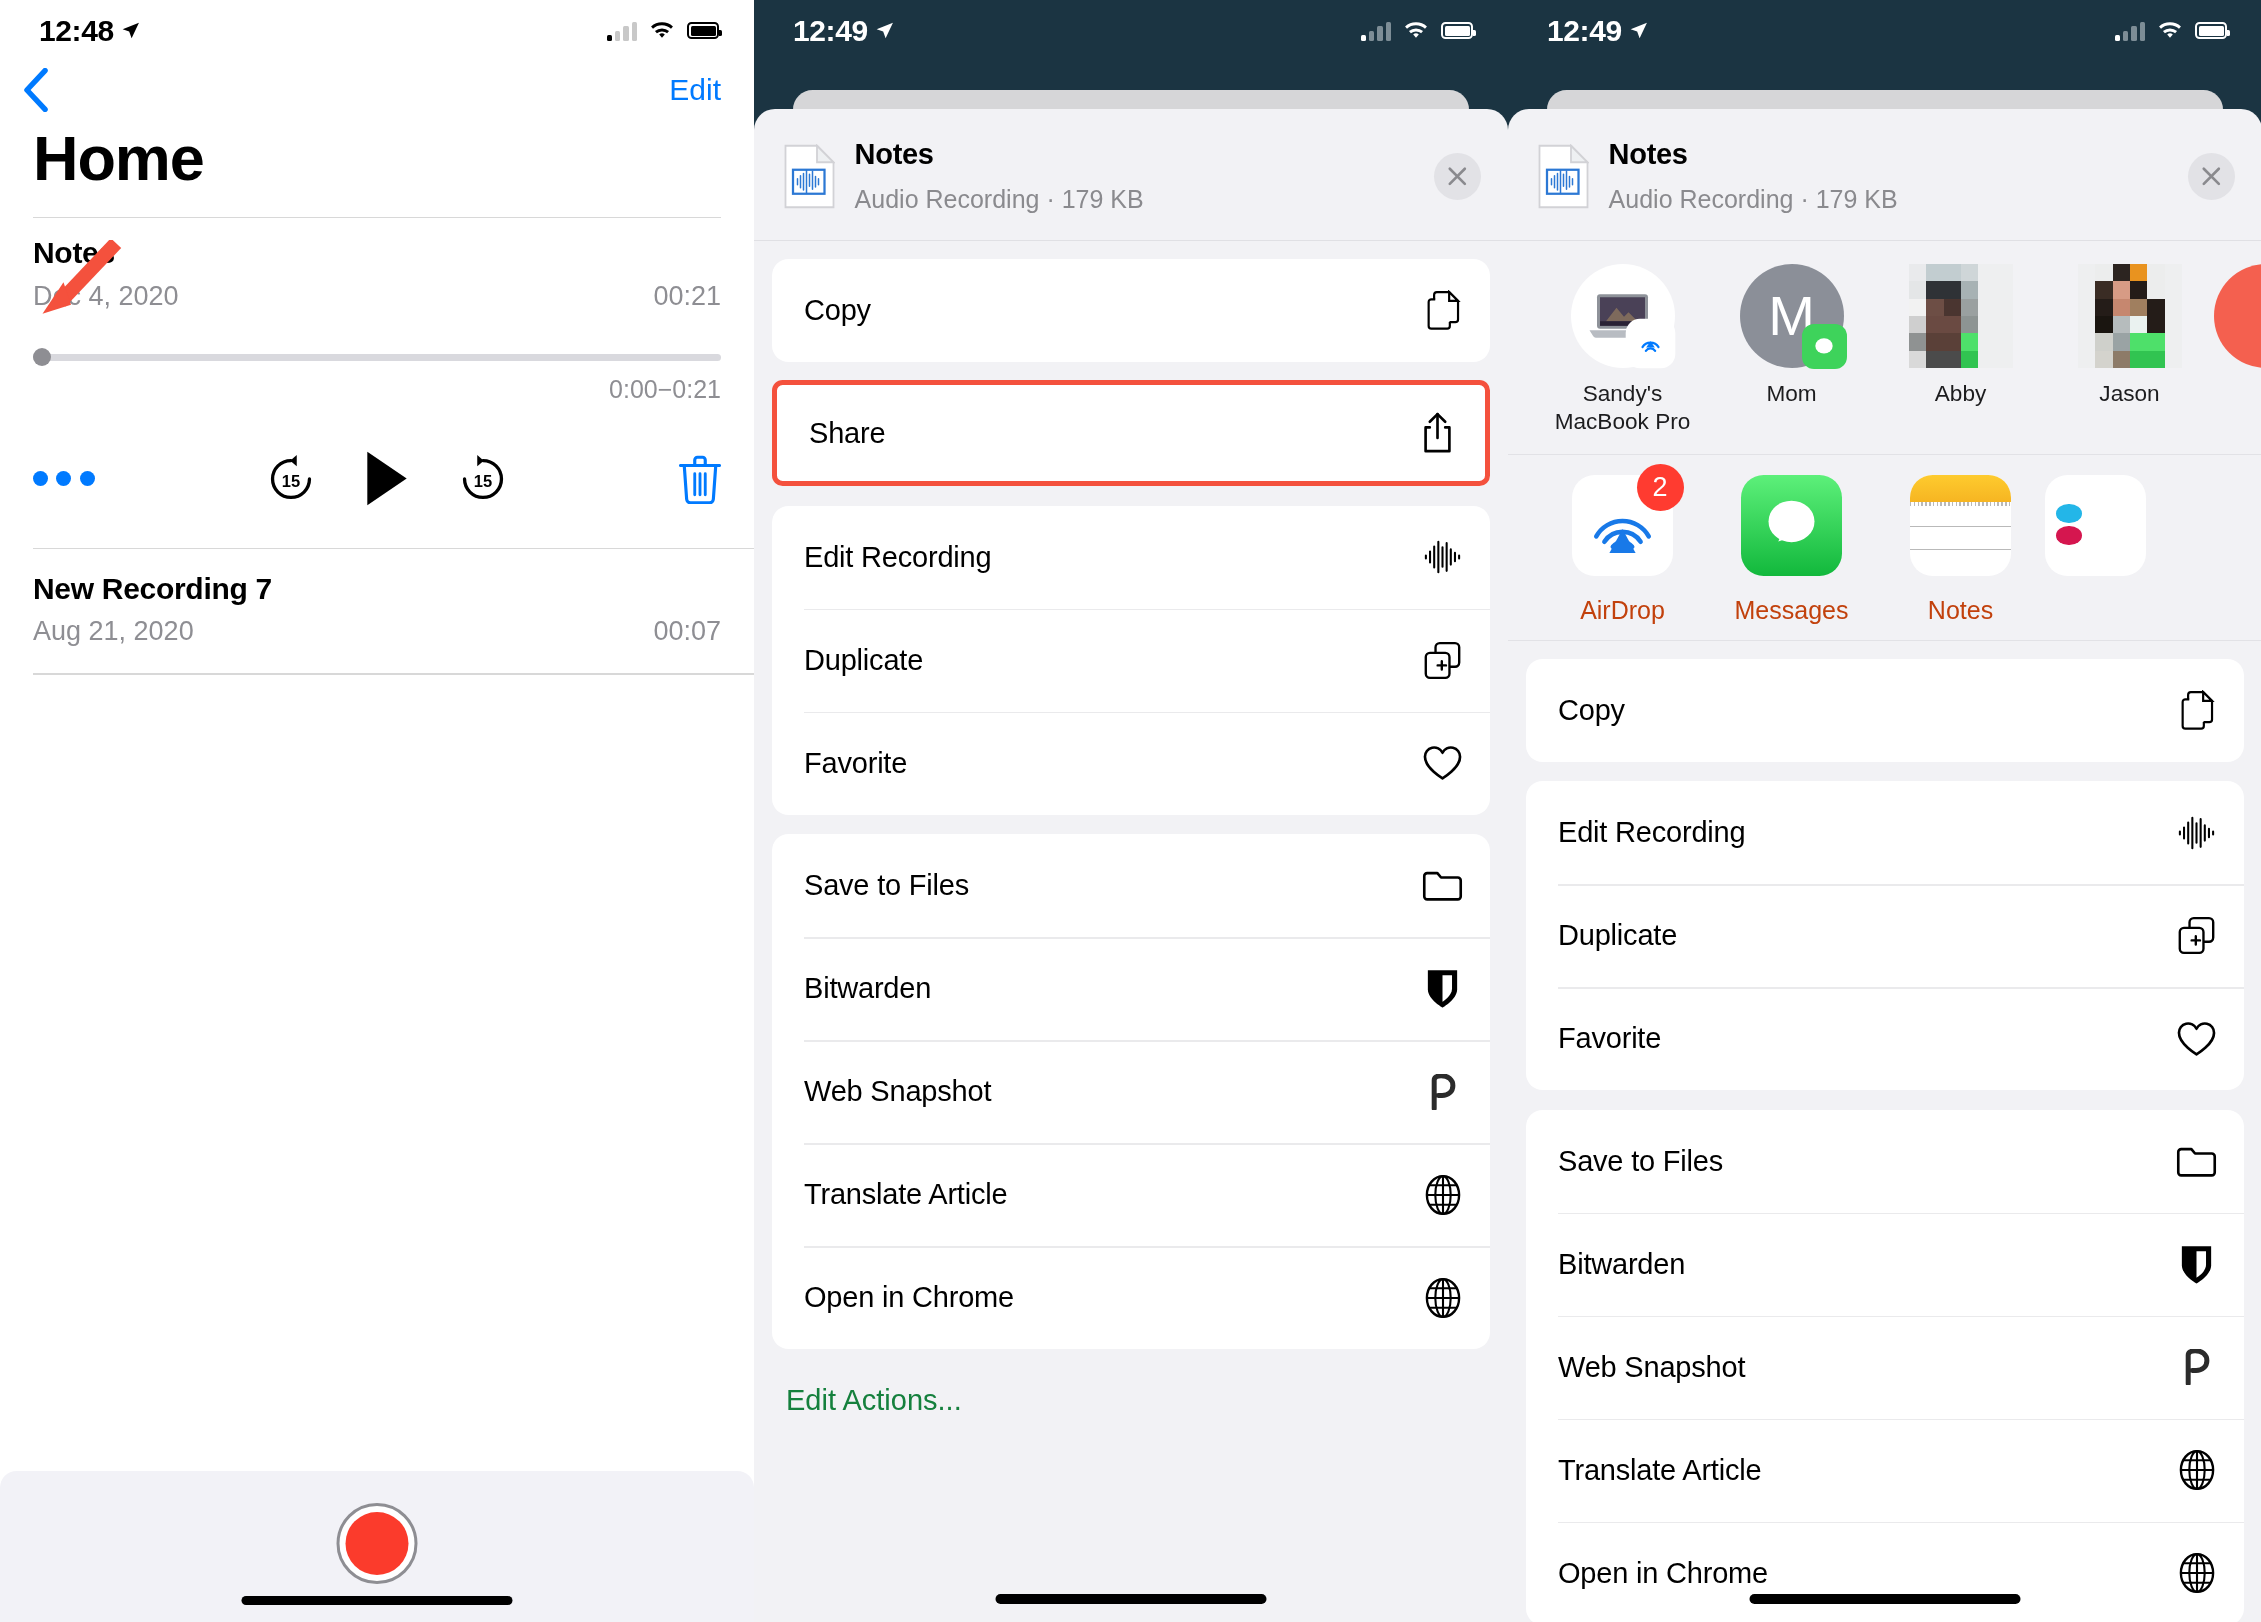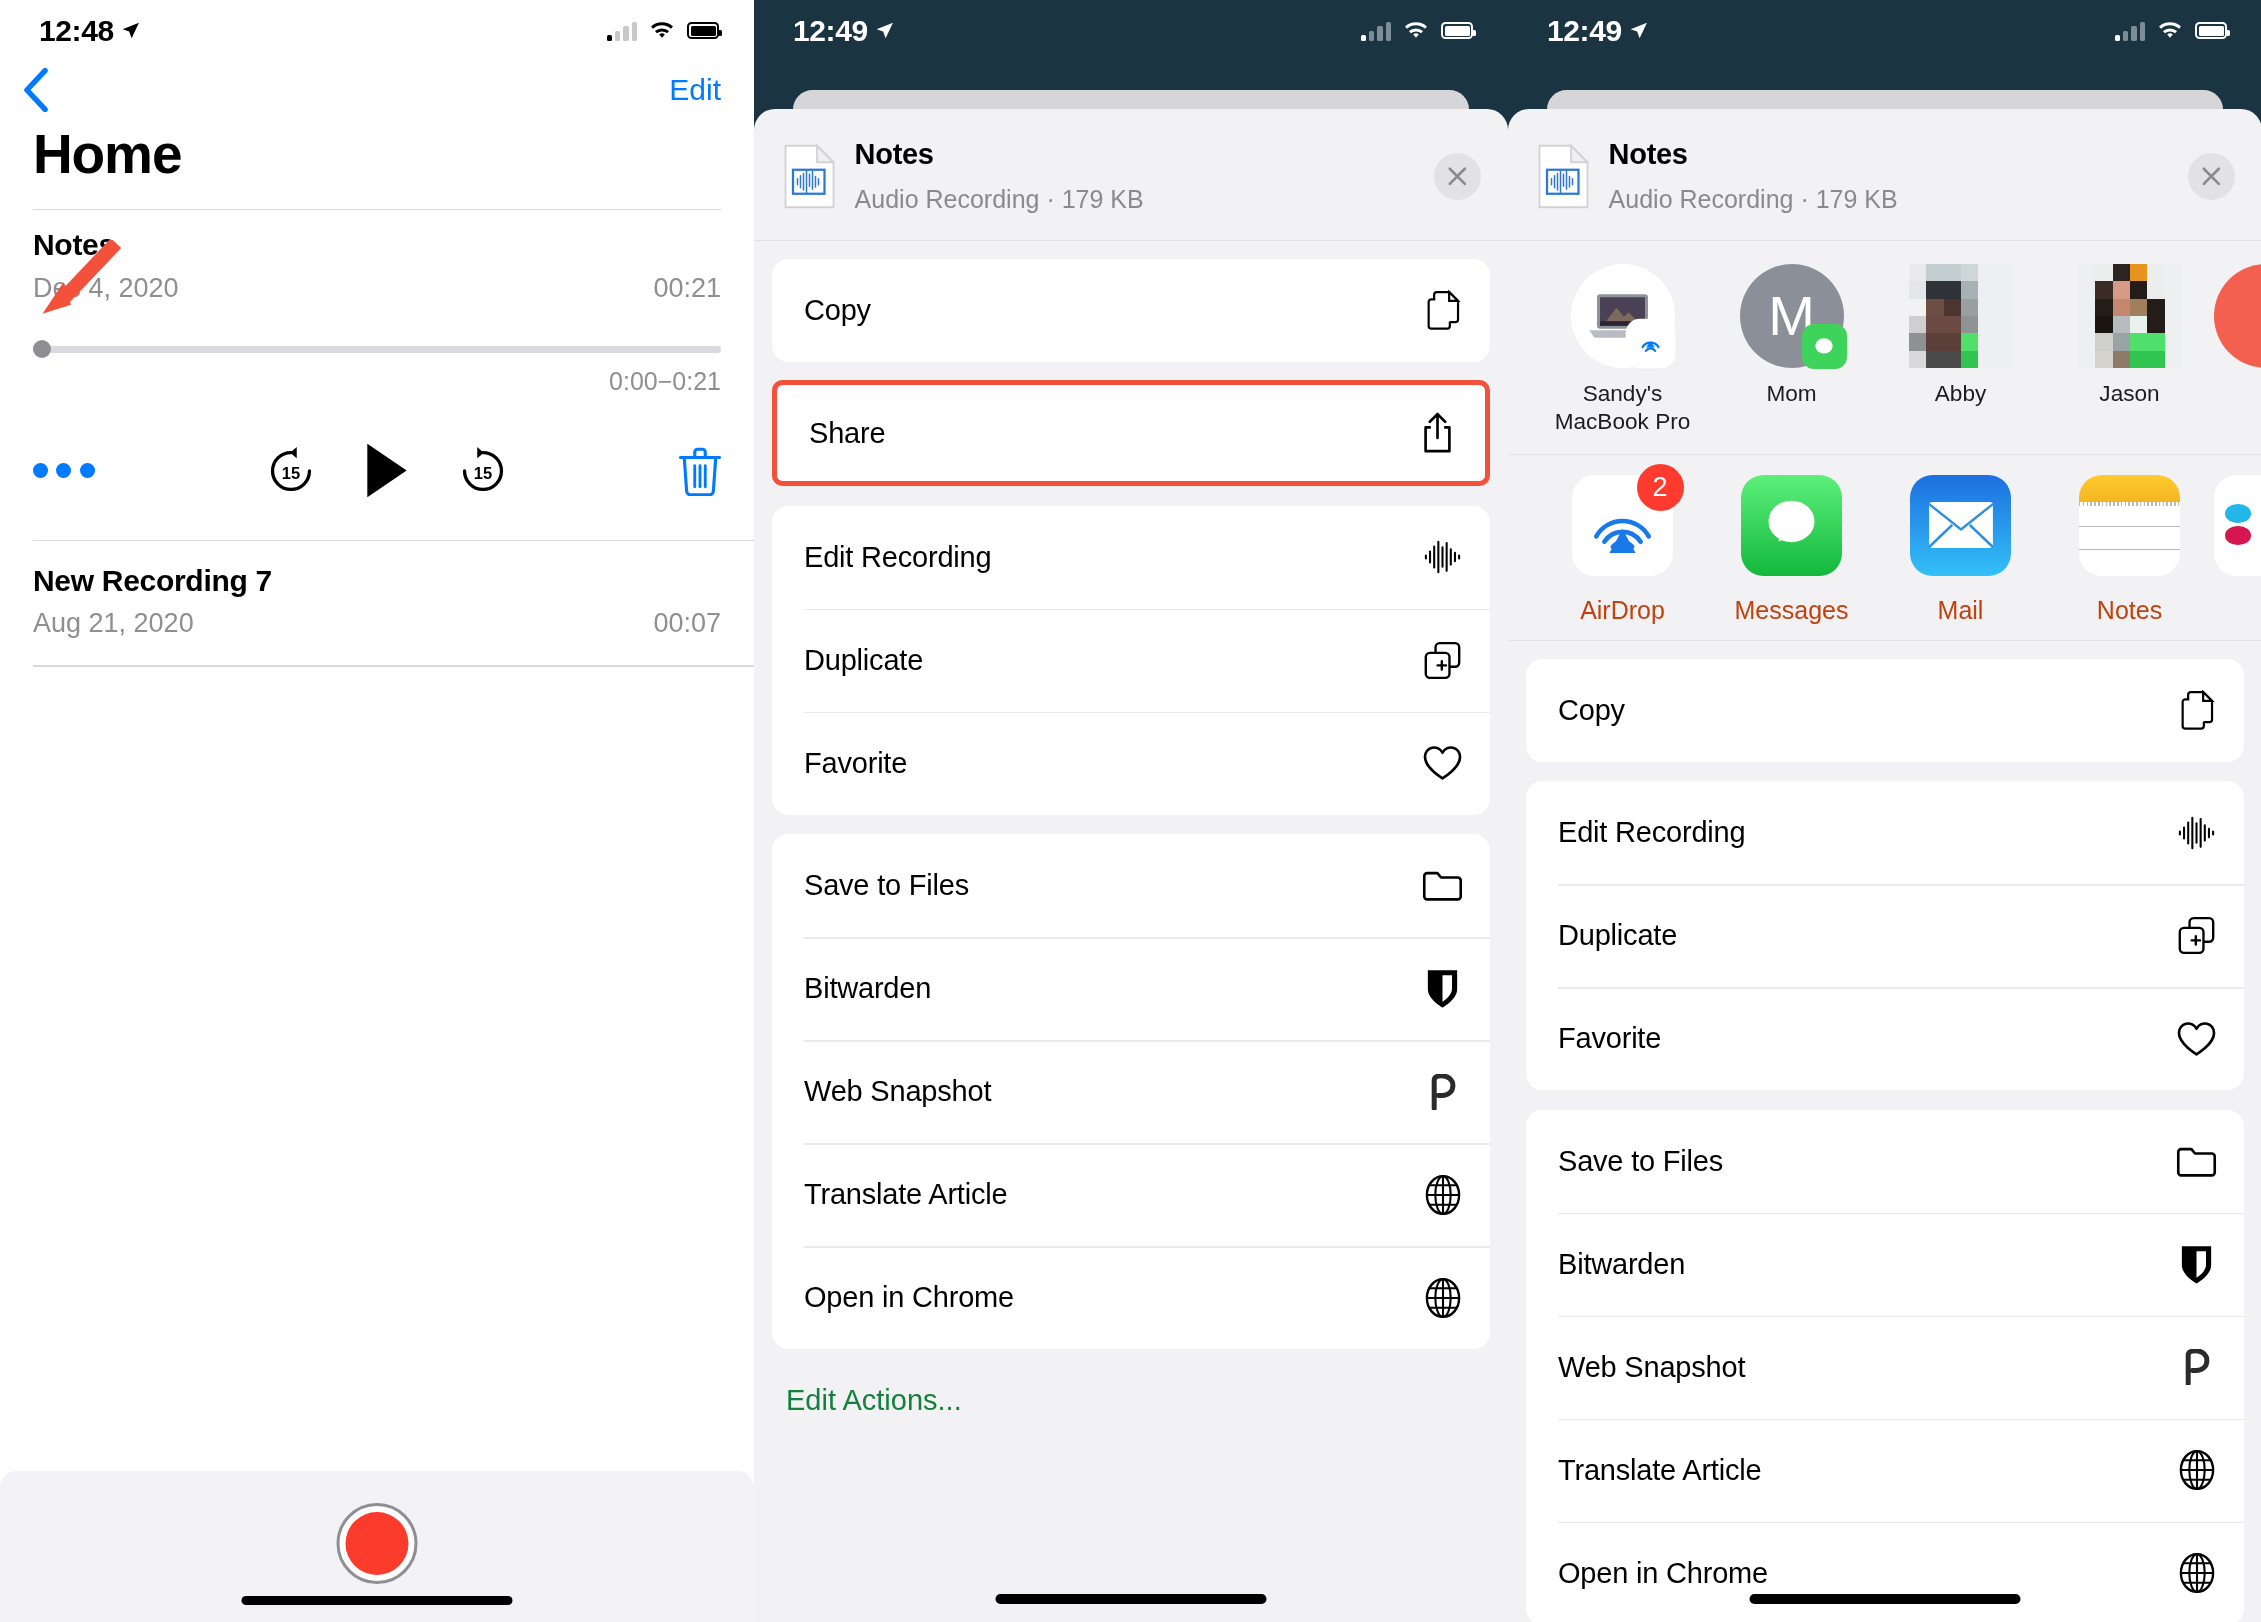--- a/index.html
+++ b/index.html
@@ -34,21 +34,21 @@
   .bars.light i:nth-child(1){background:#fff;} .bars.light i:nth-child(2){background:#7d8d96;}
   .bars.light i:nth-child(3){background:#7d8d96;} .bars.light i:nth-child(4){background:#7d8d96;}
   .batt { width: 32px; height: 16.6px; border: 2.3px solid #000; border-radius: 4.5px; position: relative; padding: 1.5px; }
   .batt::after { content:""; position:absolute; right:-5.3px; top:5.3px; width:3px; height:6px; background:#000; border-radius:0 1.5px 1.5px 0;}
   .batt i { display:block; width:100%; height:100%; background:#000; border-radius:1.5px; }
   .batt.light { border-color:#fff; } .batt.light::after{background:#fff;} .batt.light i{background:#fff;}
 
   .p1-nav { display: flex; align-items: center; justify-content: space-between; padding: 13.6px 33px 0 22.6px; height: 59px;}
   .back-chev { width: 26px; height: 44px; }
   .edit-link { font-size: 30px; color: #007aff; }
-  .p1-title { font-size: 55px; font-weight: 700; color: #000; padding: 9px 0 0 33px; letter-spacing: -1.1px;}
+  .p1-title { font-size: 63px; font-weight: 700; color: #000; padding: 9px 0 0 33px; letter-spacing: -1.1px;}
   .p1-divider { height: 1.5px; background: #d8d8d8; margin: 22.6px 33px 0 33px; }
 
   .rec-row { padding: 18px 33px 0 33px; }
   .rec-name { font-size: 30px; font-weight: 700; color: #000; letter-spacing: -0.3px;}
   .rec-meta { display: flex; justify-content: space-between; margin-top: 10.6px; }
   .rec-meta span { font-size: 27px; color: #8e8e93; }
 
   .slider-wrap { padding: 0 33px; margin-top: 42px; }
   .slider-track { height: 7.5px; background: #d9d9de; border-radius: 3.8px; position: relative; }
   .slider-knob { position: absolute; left: 0; top: -5.3px; width: 18px; height: 18px; border-radius: 50%; background: #8e8e93; }
@@ -613,30 +613,20 @@
         <div class="app">
           <div class="app-icon" style="background:linear-gradient(#5df07a,#12b83c);display:flex;align-items:center;justify-content:center;">
             <svg width="69" height="69" viewBox="0 0 24 24">
                 <ellipse cx="12" cy="10.6" rx="8" ry="7.2" fill="#fff"></ellipse>
                 <path d="M7.4 17.6l1.9-4.4 3.2 2.6z" fill="#fff"></path>
               </svg>
           </div>
           <div class="app-name">Messages</div>
         </div>
 
-        <div class="app">
-          <div class="app-icon" style="background:linear-gradient(#1d6fe0,#33c0f7);display:flex;align-items:center;justify-content:center;">
-            <svg width="66" height="50" viewBox="0 0 30 22">
-              <rect x="0.5" y="0.5" width="29" height="21" rx="1.5" fill="#fff"></rect>
-              <path d="M0.5 1.5L15 13 29.5 1.5" fill="none" stroke="#2f8fe0" stroke-width="1.1"></path>
-              <path d="M0.5 21L11 11M29.5 21L19 11" fill="none" stroke="#2f8fe0" stroke-width="1.1"></path>
-            </svg>
-          </div>
-          <div class="app-name">Mail</div>
-        </div>
 
         <div class="app">
           <div class="app-icon" style="background:#fff;overflow:hidden;">
             <div style="height:27px;background:linear-gradient(#fecb2e,#f6b522);"></div>
             <div style="height:4.5px;background:repeating-linear-gradient(90deg,#b9b9b9 0 1.5px,transparent 1.5px 3.8px);"></div>
             <div style="height:21px;border-bottom:1.5px solid #b9b9b9;"></div>
             <div style="height:22.6px;border-bottom:1.5px solid #b9b9b9;"></div>
           </div>
           <div class="app-name">Notes</div>
         </div>

